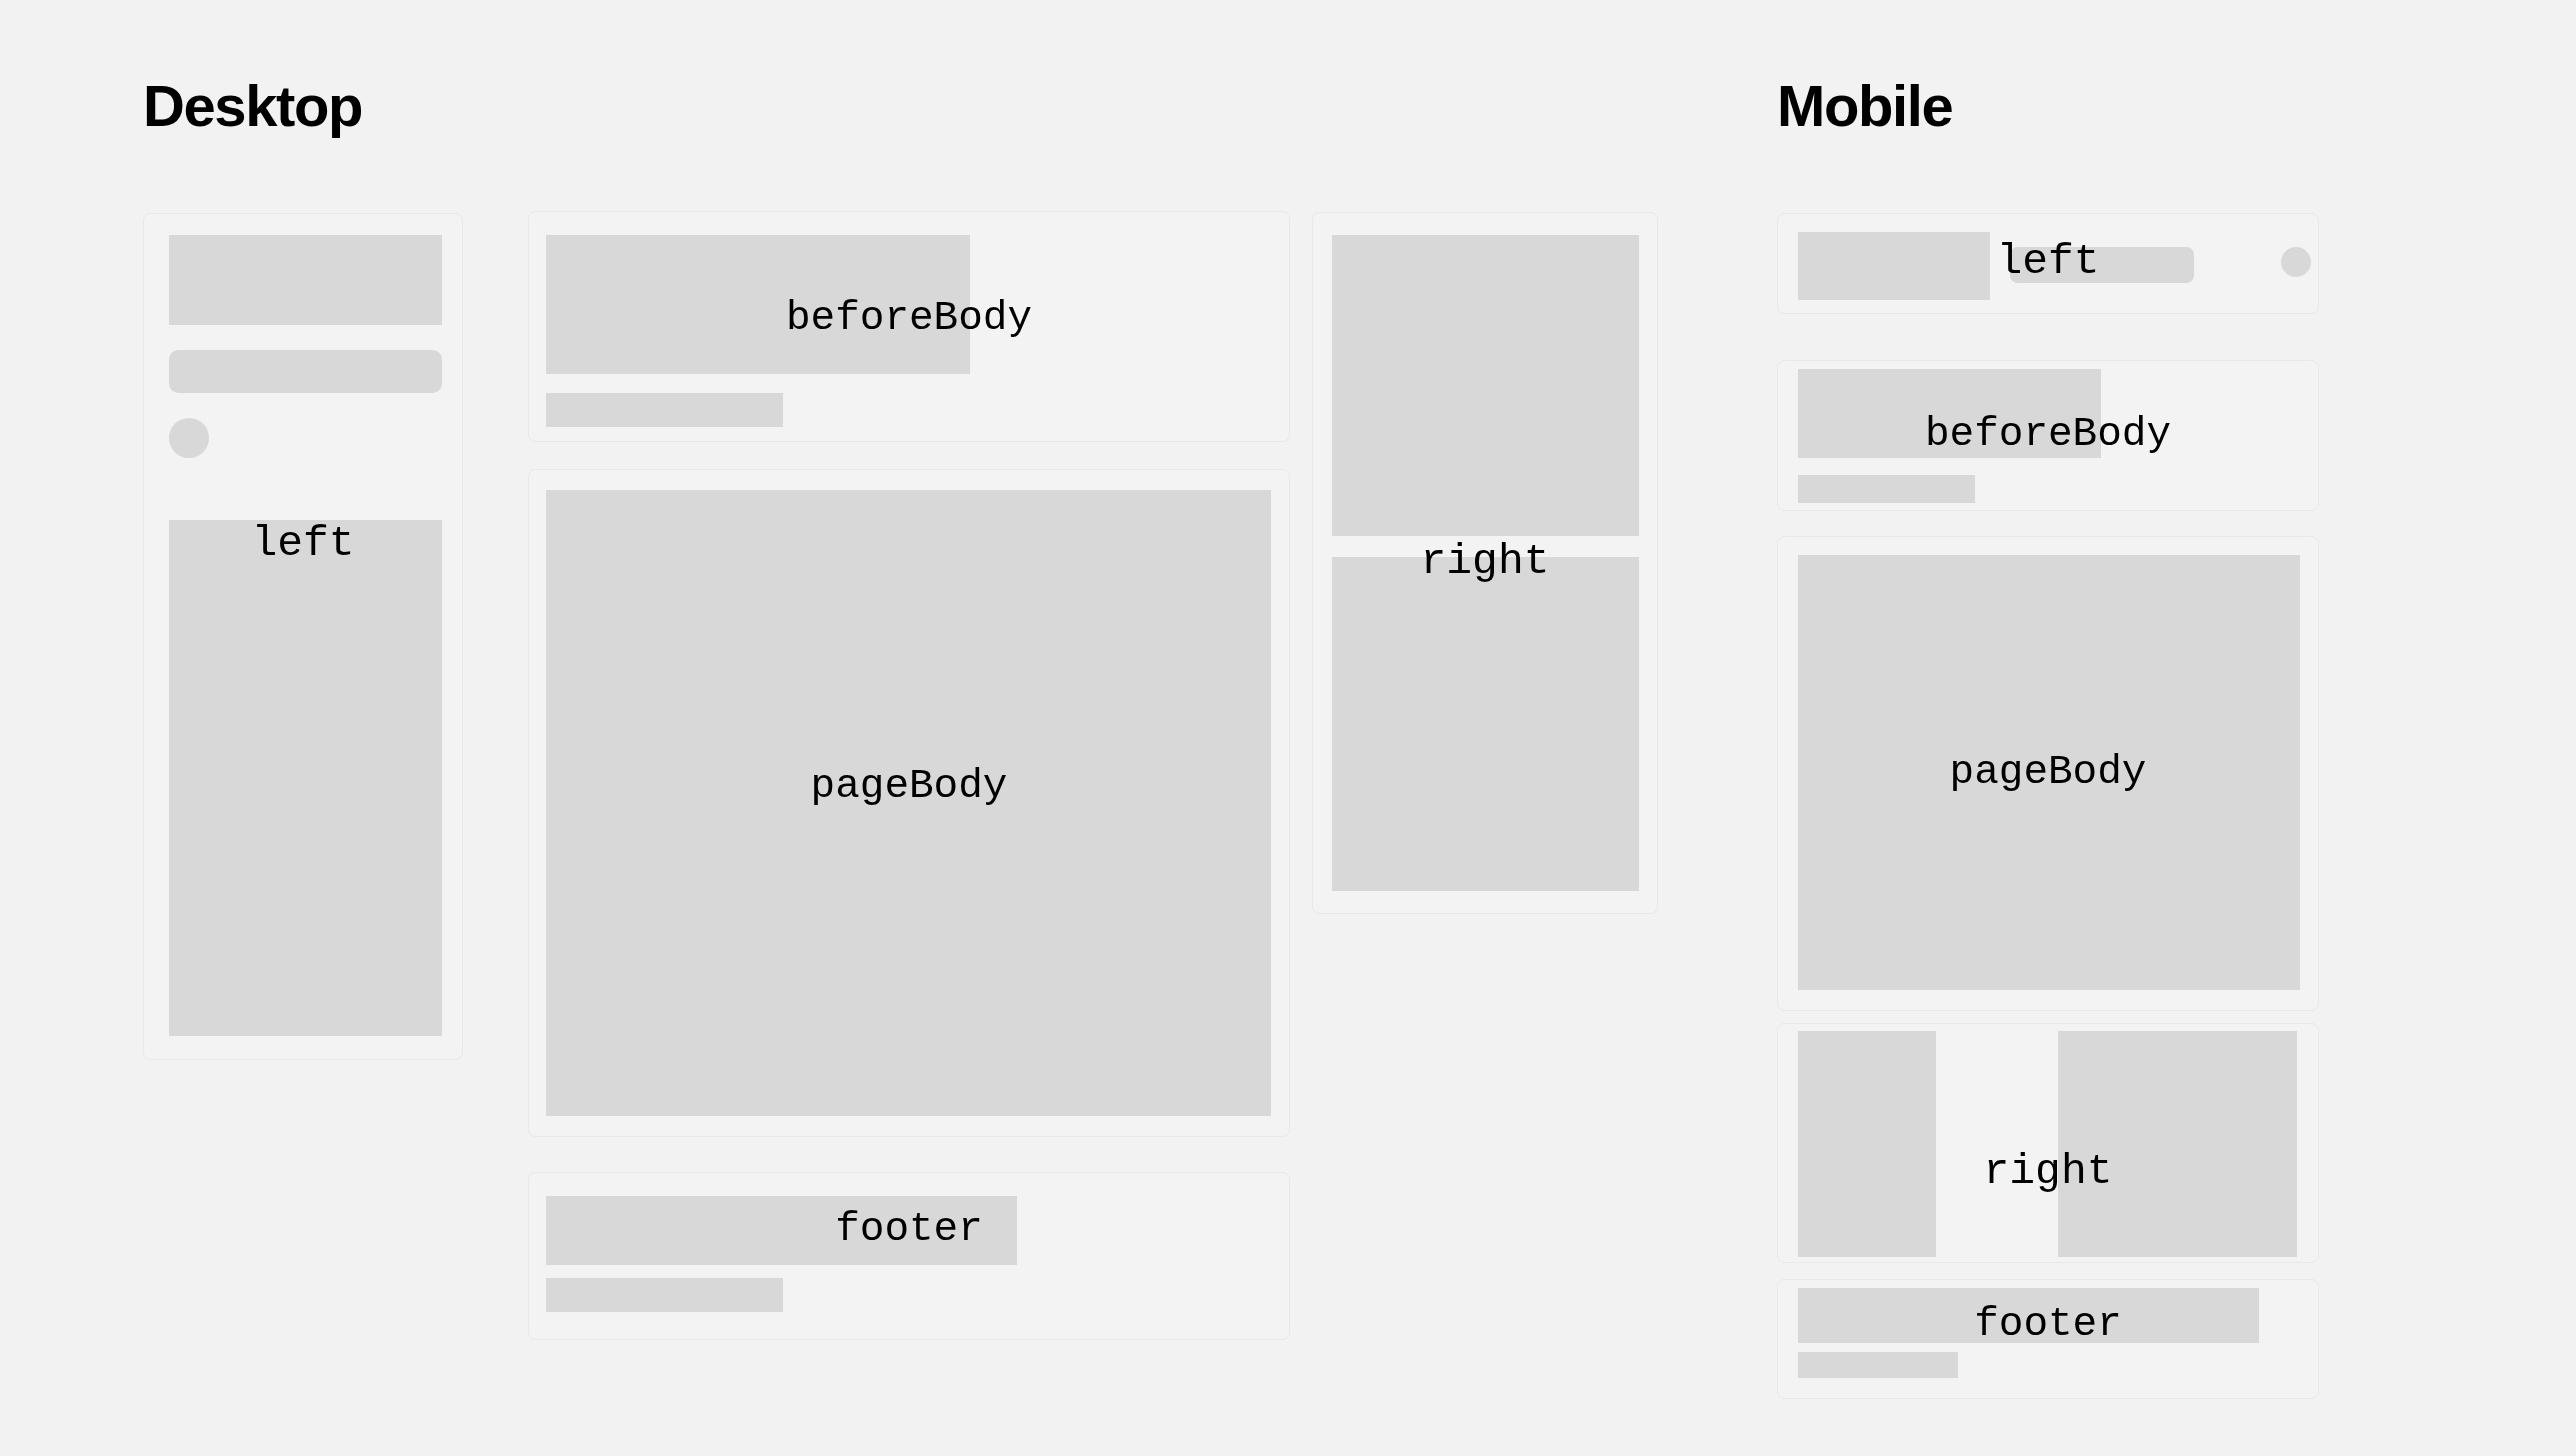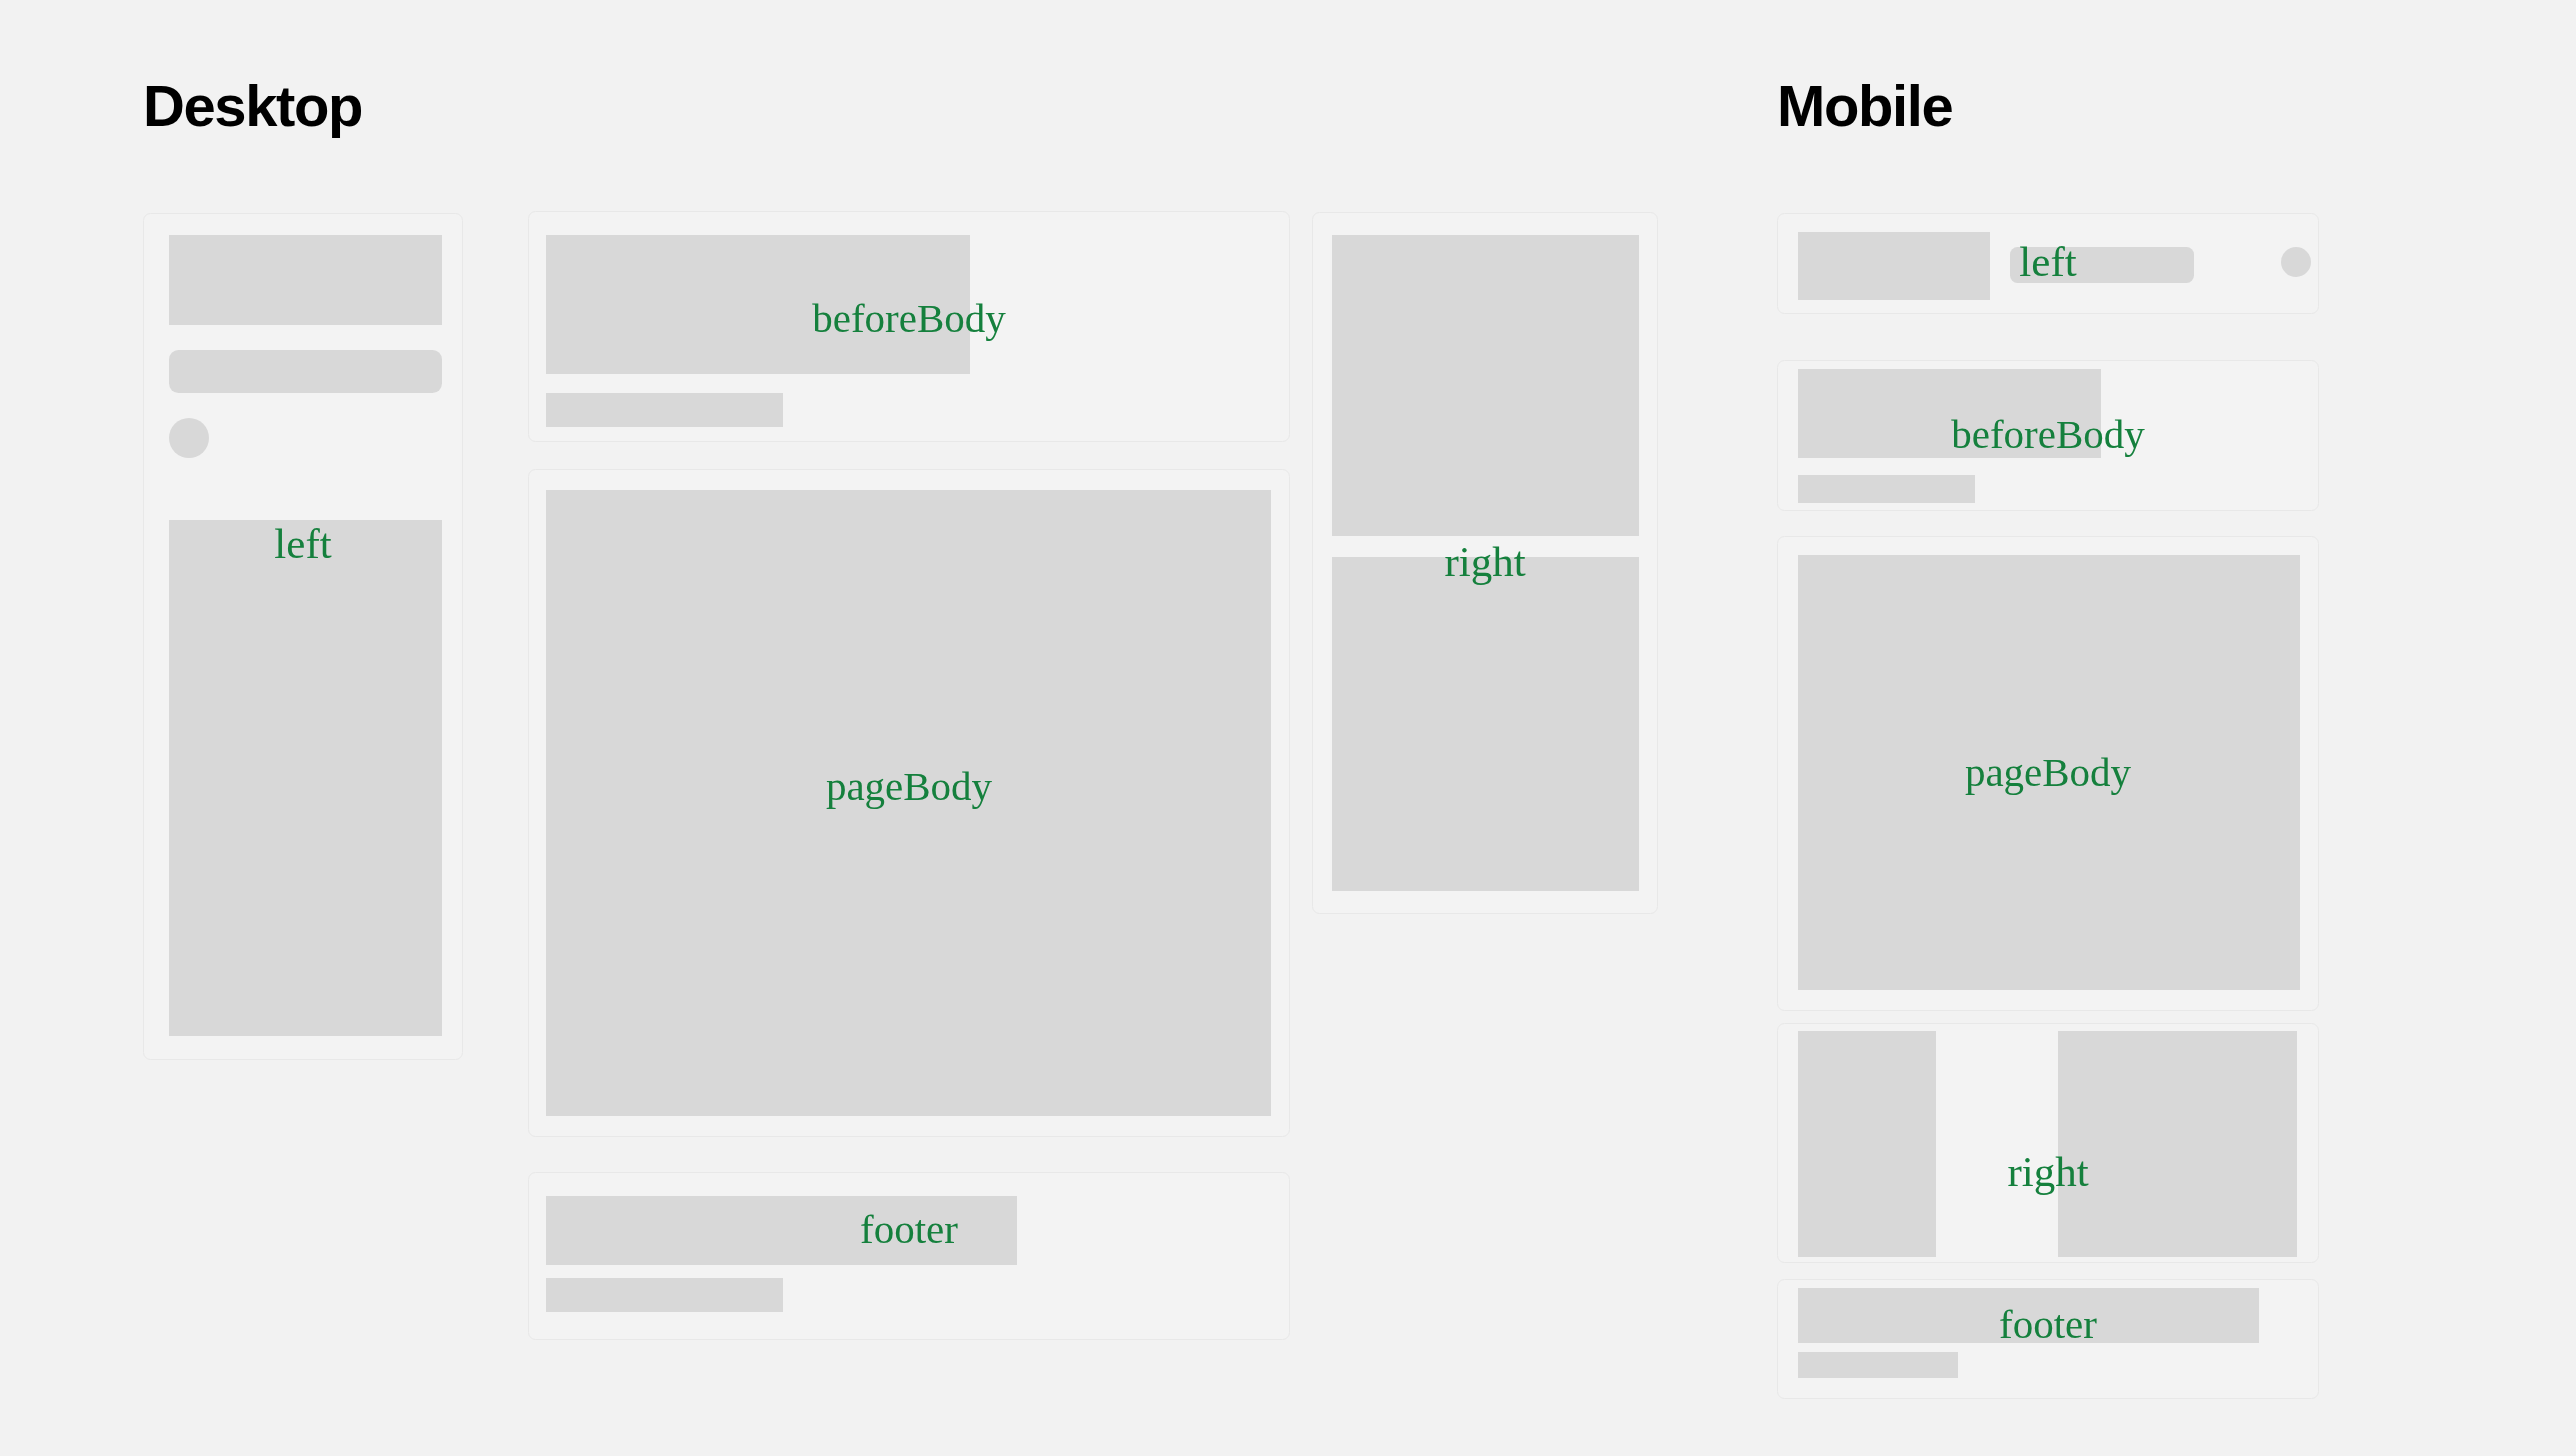--- a/index.html
+++ b/index.html
@@ -46,24 +46,24 @@
   .blk {
     position: absolute;
     background: #d8d8d8;
   }
   .blk.rounded { border-radius: 9.4px; }
   .blk.circle  { border-radius: 50%; }
 
   
   .slot-label {
     position: absolute;
-    font-family: Liberation Serif, serif;
+    font-family: Liberation Mono, monospace;
     font-size: 41px;
     line-height: 1;
-    color: #15803d;
+    color: #000000;
     white-space: nowrap;
     text-align: left;
     pointer-events: none;
     display: flex;
     align-items: center;
     justify-content: center;
   }
 
   
   #desktop-left-panel { left: 143px; top: 213px; width: 320px; height: 847px; }

